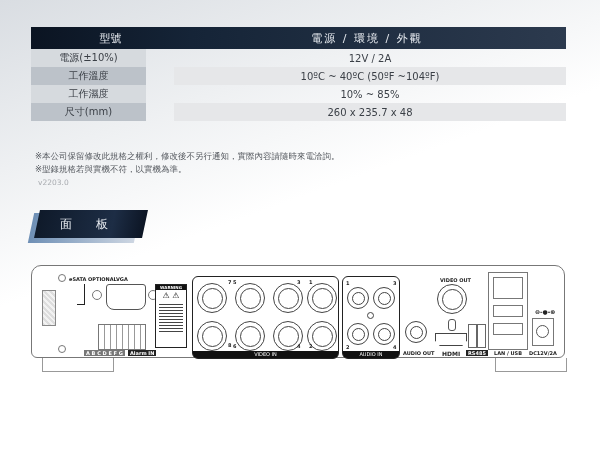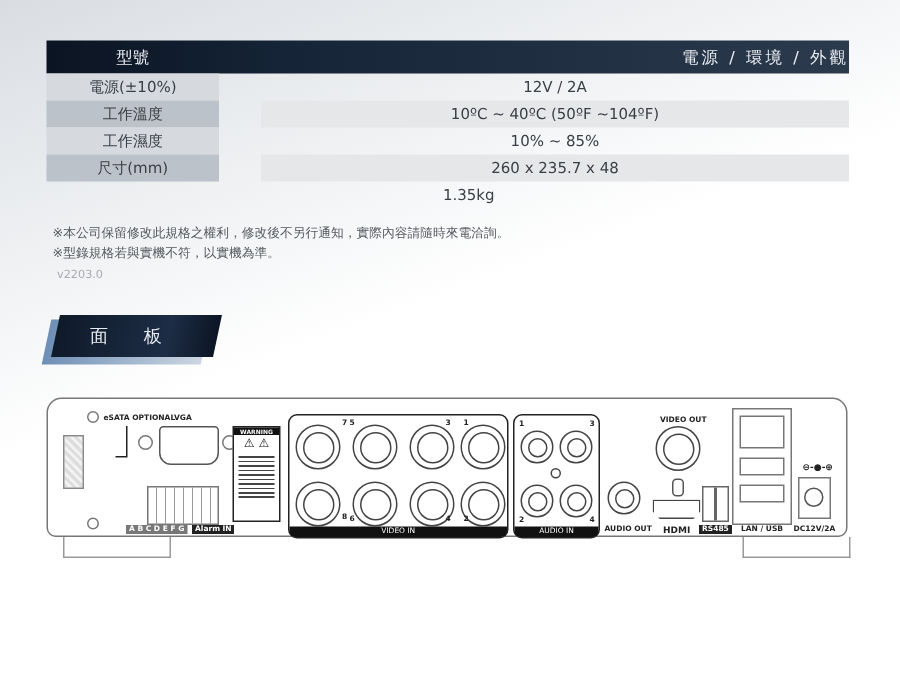--- a/index.html
+++ b/index.html
@@ -3,22 +3,22 @@
 <meta charset="utf-8">
 <style>
   html, body { margin:0; padding:0; }
   body {
     width:600px; height:464px; overflow:hidden; position:relative;
     font-family:"DejaVu Sans", sans-serif;
     background: linear-gradient(160deg, #d9dde2 0%, #eef0f2 25%, #ffffff 45%, #ffffff 100%);
   }
   .spec-table { position:absolute; left:31px; top:27px; width:535px; }
   .spec-header { height:22px; display:flex; background:linear-gradient(90deg,#0b1422 0%,#152437 30%,#2c3a4e 100%); color:#e8ecf1; font-size:11px; align-items:center; }
-  .spec-header .c1 { width:115px; text-align:center; }
-  .spec-header .c2 { flex:1; text-align:right; letter-spacing:2px; }
+  .spec-header .c1 { width:115px; text-align:center;padding-left:22px; }
+  .spec-header .c2 { flex:1; text-align:center; letter-spacing:2px; }
   .spec-row { height:18px; display:flex; align-items:center; font-size:10px; color:#3a3f46; }
   .spec-row .c1 { width:115px; height:100%; display:flex; align-items:center; justify-content:center; }
   .spec-row .c2 { flex:1; height:100%; display:flex; align-items:center; justify-content:center;margin-left:28px; }
   .spec-row.odd .c1 { background:#d6dade; }
   .spec-row.odd .c2 { background:transparent; }
   .spec-row.even .c1 { background:#bcc2c9; }
   .spec-row.even .c2 { background:#e6e7e9; }
   .notes { position:absolute; left:35px; top:150px; font-size:8.5px; color:#55595f; line-height:13px; }
   .notes .ver { color:#a8abb0; font-size:7.5px; margin-left:3px; }
   .panel-banner { position:absolute; left:33px; top:210px; width:112px; height:30px; }
@@ -56,21 +56,20 @@
   </div>
   <div class="spec-row odd">
     <div class="c1">工作濕度</div>
     <div class="c2">10% ~ 85%</div>
   </div>
   <div class="spec-row even">
     <div class="c1">尺寸(mm)</div>
     <div class="c2">260 x 235.7 x 48</div>
   </div>
   <div class="spec-row odd">
-    <div class="c2">1.35kg</div>
   </div>
 </div>
 
 <div class="notes">
   <div>※本公司保留修改此規格之權利，修改後不另行通知，實際內容請隨時來電洽詢。</div>
   <div>※型錄規格若與實機不符，以實機為準。</div>
   <div class="ver">v2203.0</div>
 </div>
 
 <div class="panel-banner">

